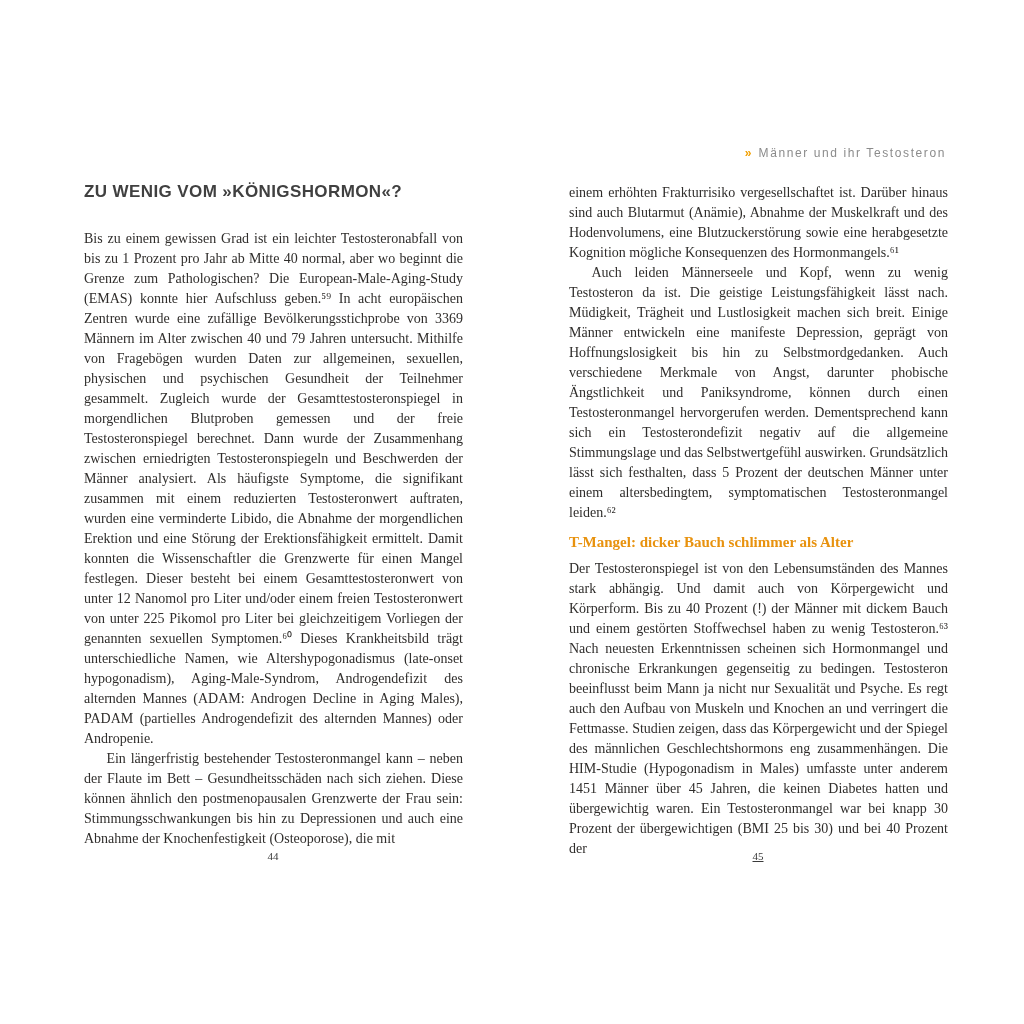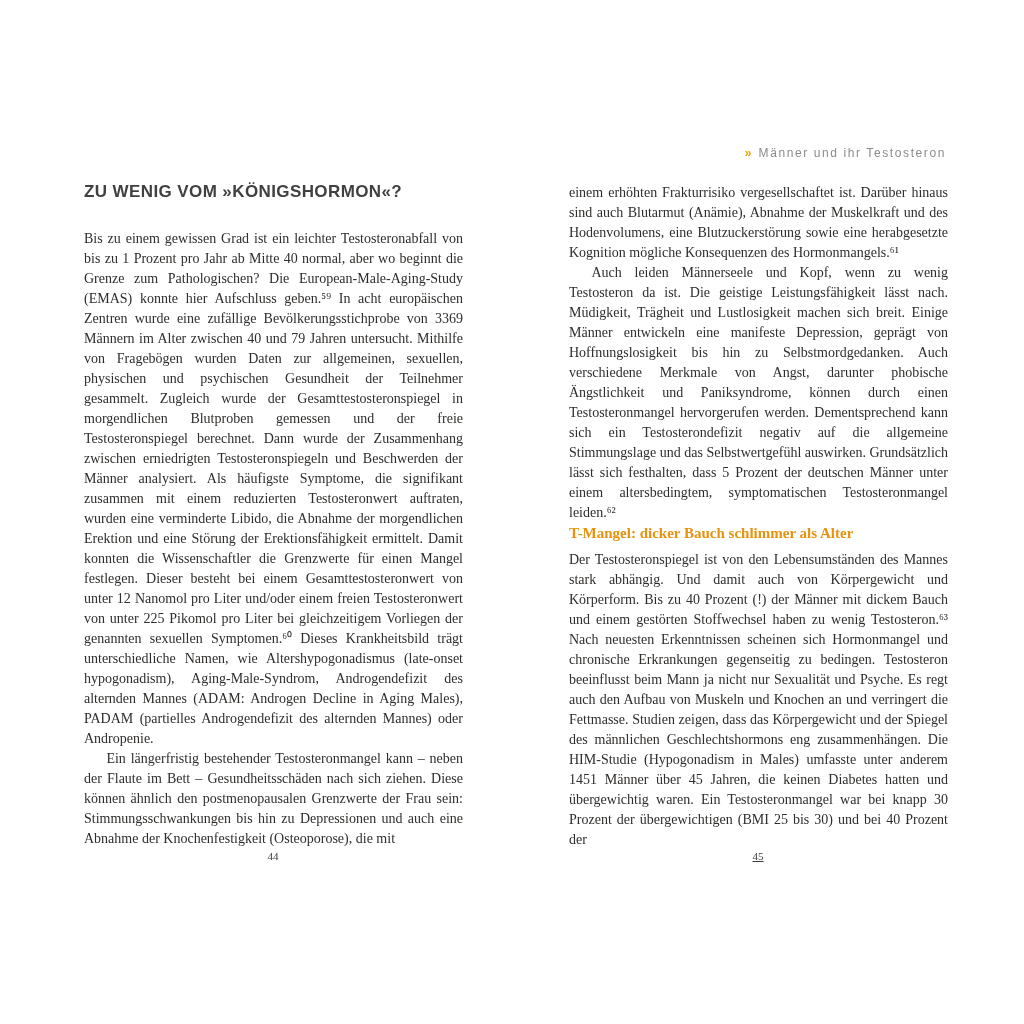--- a/index.html
+++ b/index.html
@@ -59,21 +59,21 @@
   }
   .body-par.indent {
     text-indent: 1.6em;
   }
 
   .subheading {
     font-family: "Liberation Serif", serif;
     font-weight: 700;
     font-size: 15px;
     color: #e8920e;
-    margin: 0 0 7px 0;
+    margin: 9px 0 7px 0;
     line-height: 20px;
   }
 
   .page-number {
     position: absolute;
     top: 850px;
     width: 60px;
     text-align: center;
     font-size: 11px;
     color: #3a3a3a;

